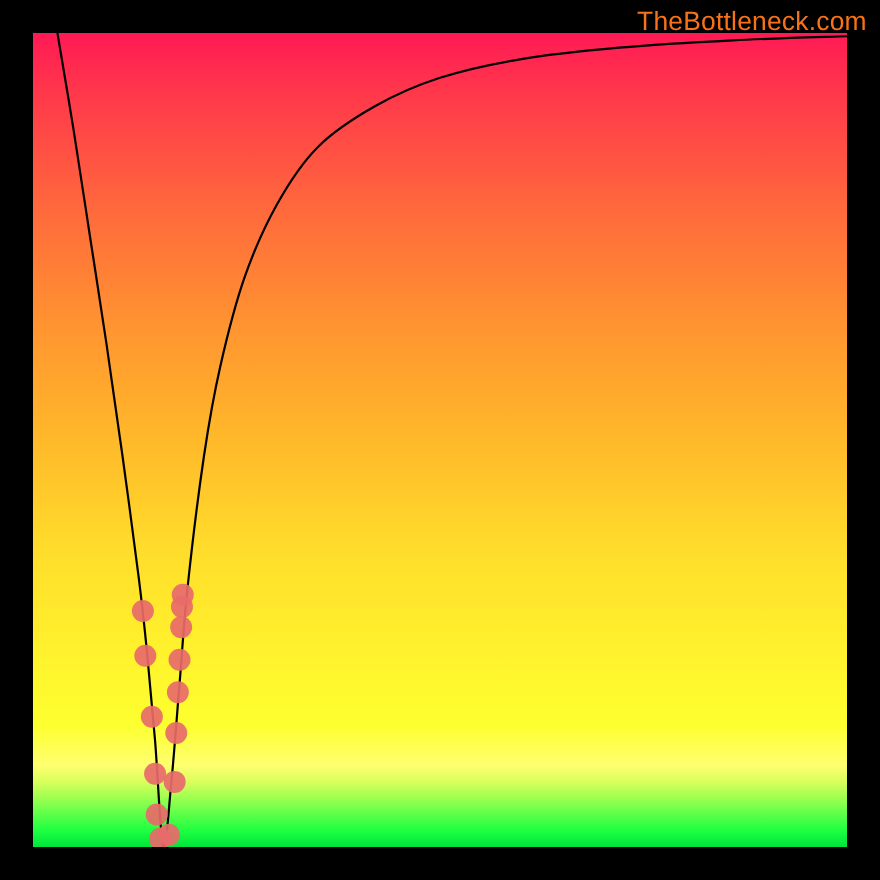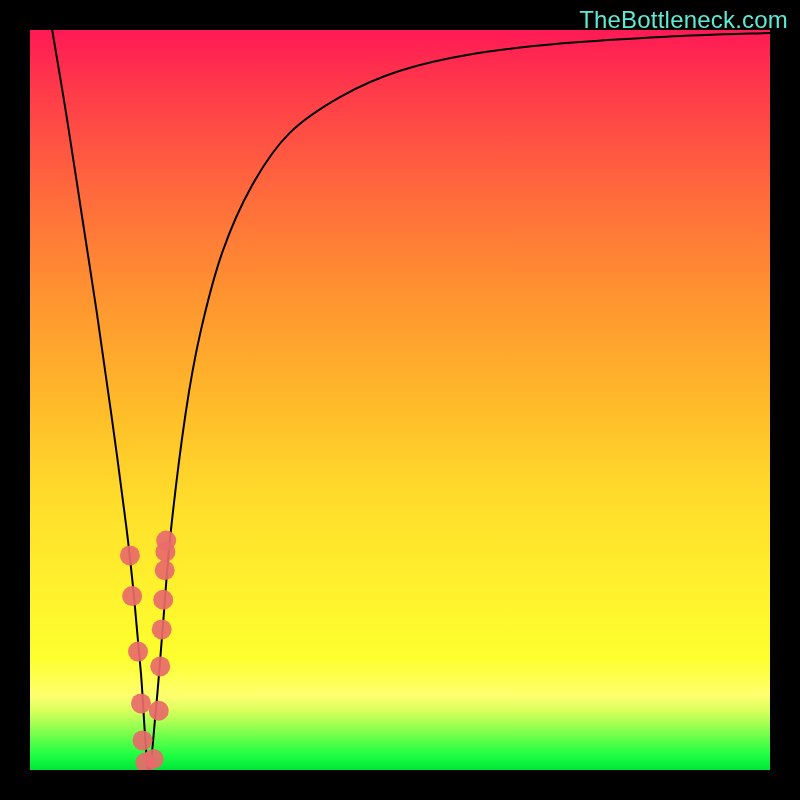--- a/index.html
+++ b/index.html
@@ -37,21 +37,21 @@
       #9cff50 94%,
       #5cff48 96%,
       #1dff42 98%,
       #00e53a 100%
     );
   }
   .watermark {
     position: absolute;
     top: 6px;
     right: 12px;
-    color: #5eead4;
+    color: #f97316;
     font-size: 24px;
     font-weight: 400;
     letter-spacing: 0.2px;
     user-select: none;
   }
   svg.curve {
     position: absolute;
     left: 0;
     top: 0;
     width: 740px;

